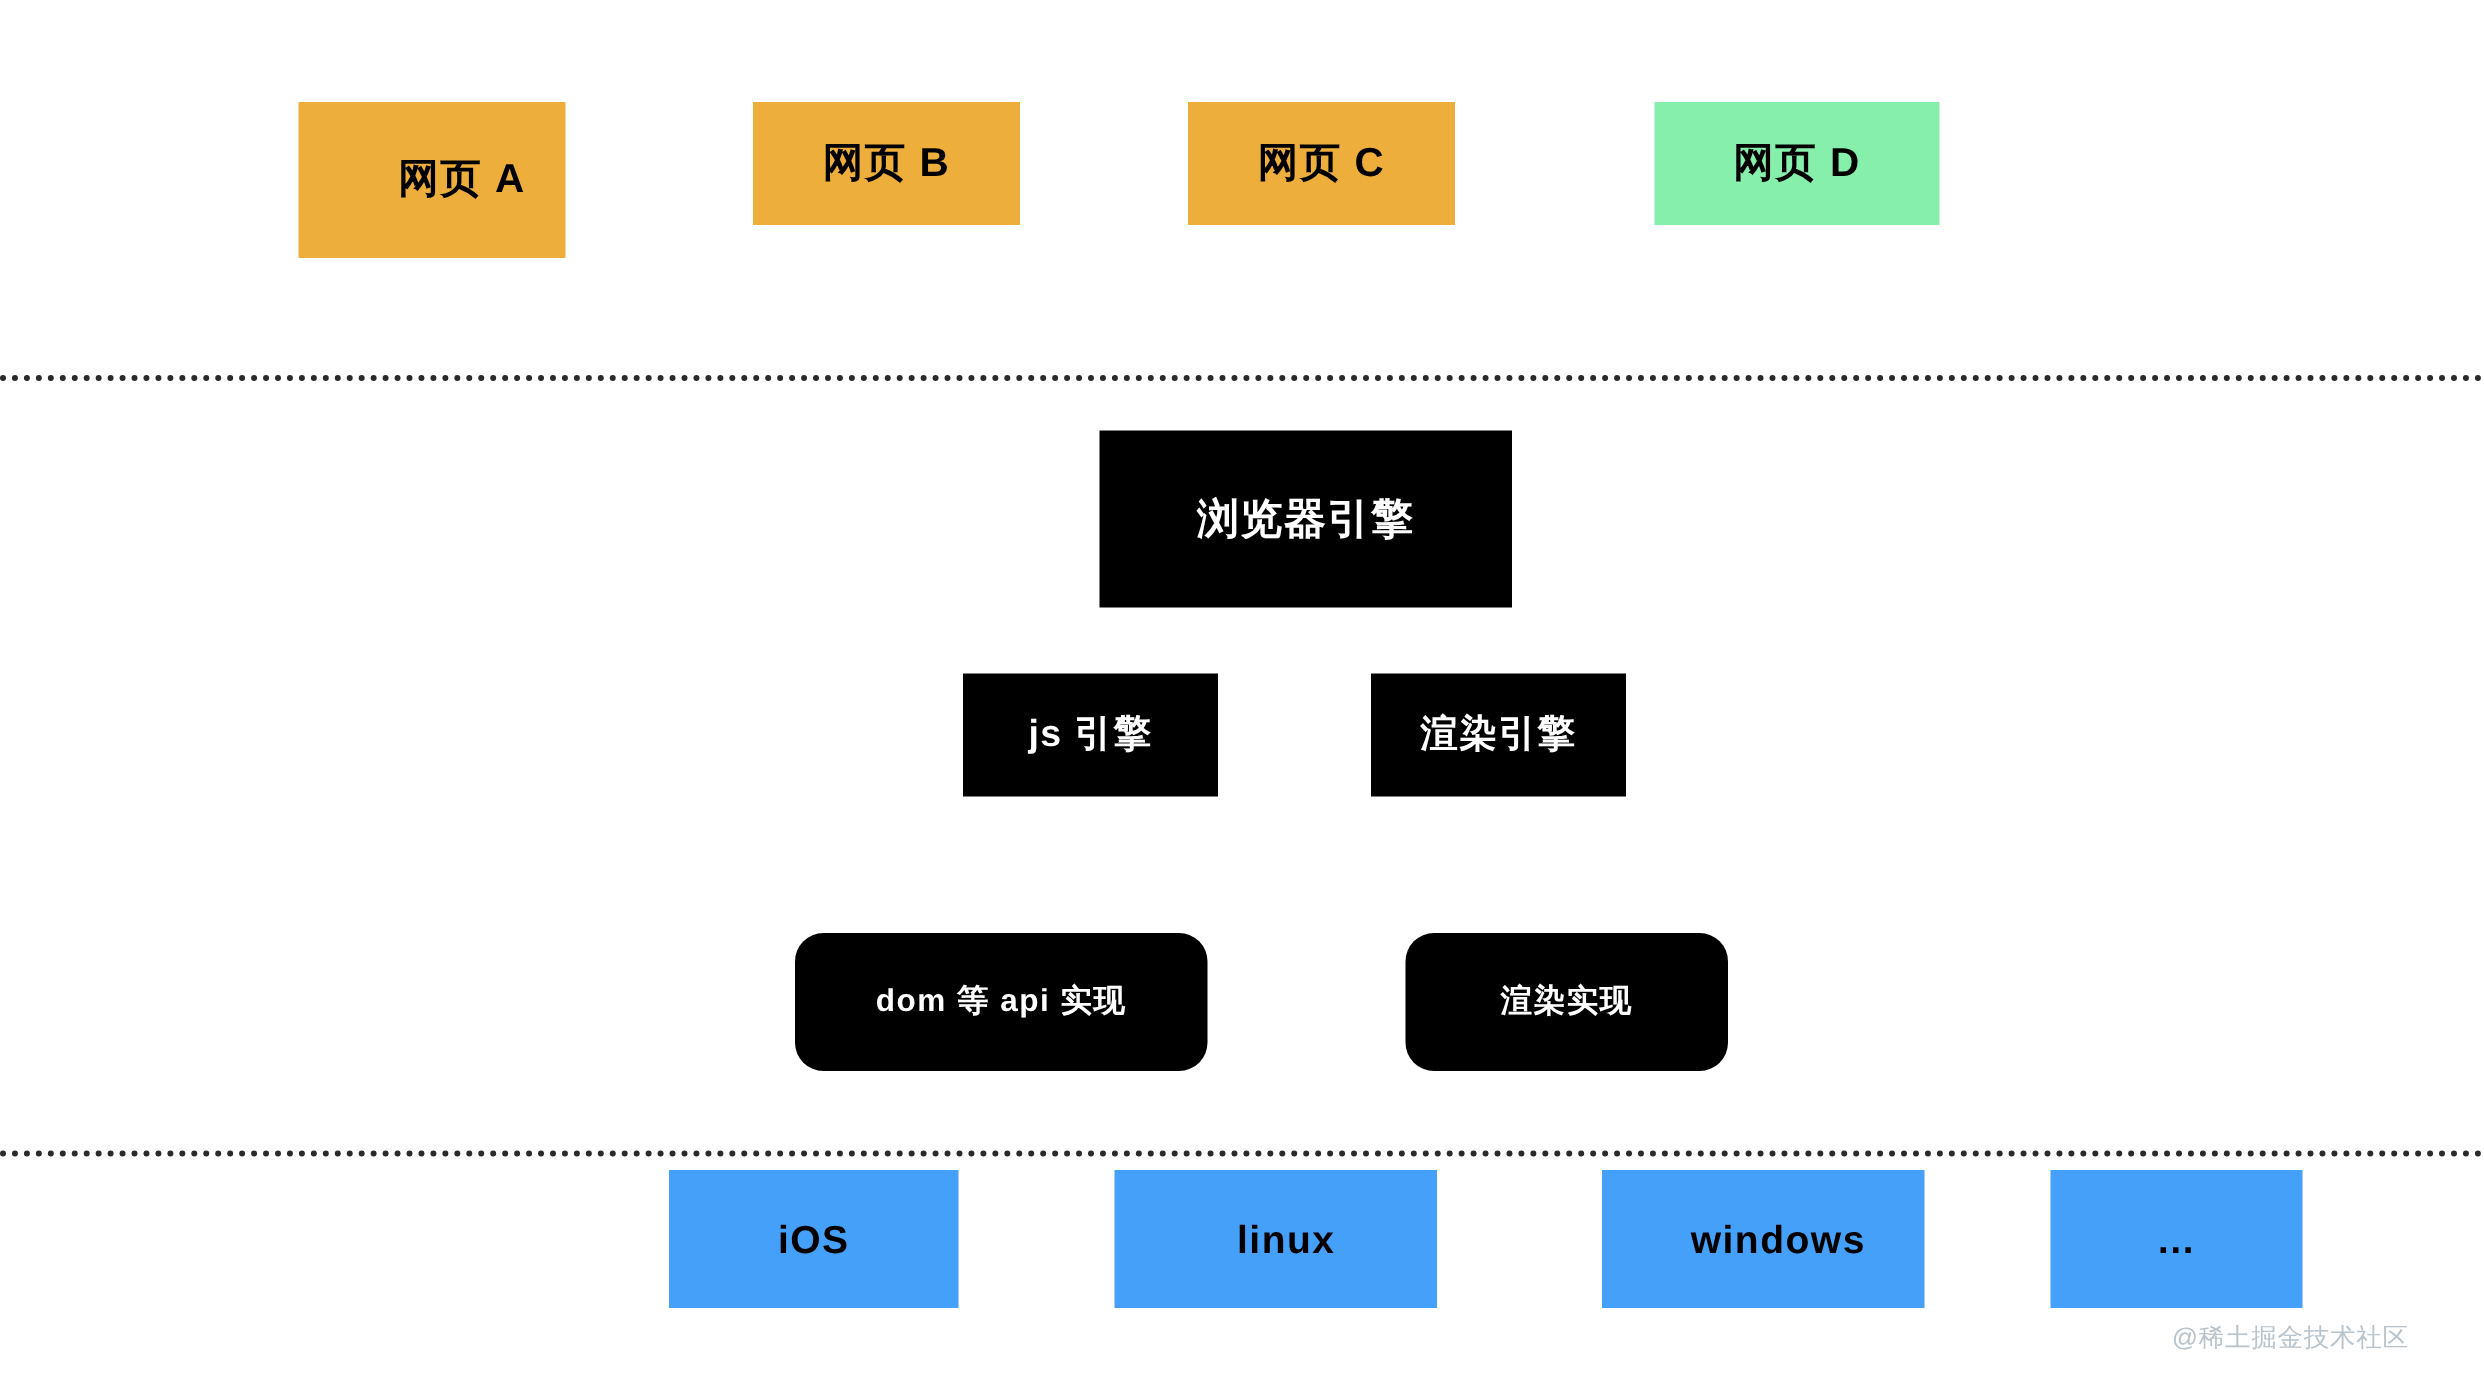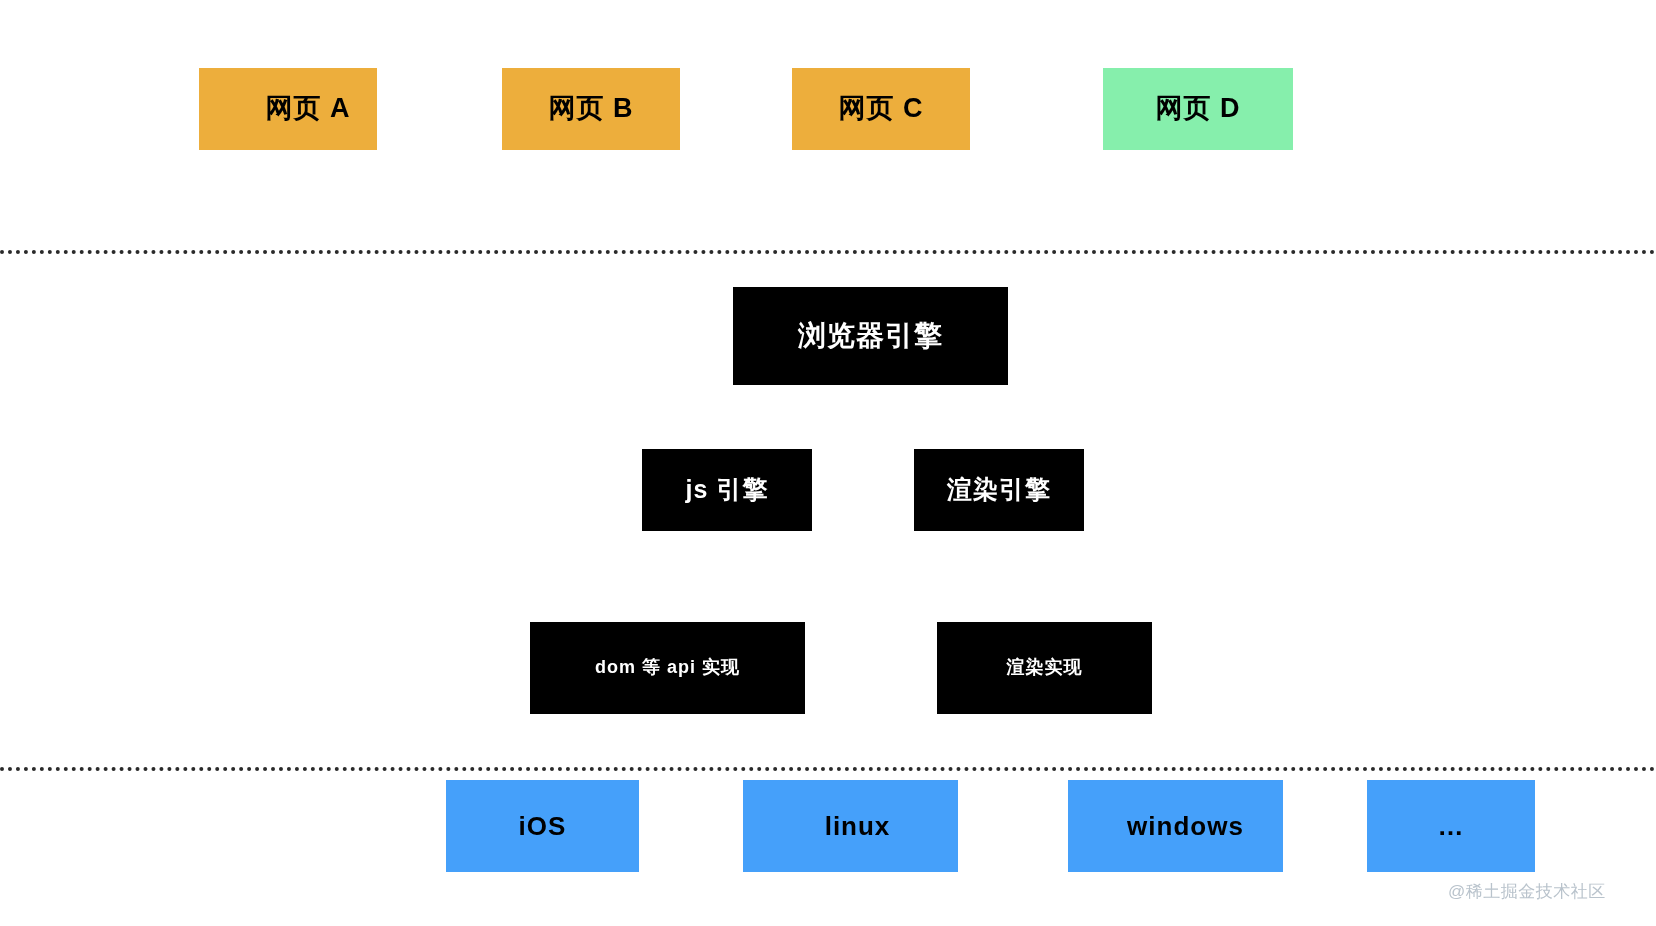--- a/index.html
+++ b/index.html
@@ -35,21 +35,21 @@
     letter-spacing: 1px;
   }
   .box-engine {
     background: #000000;
     color: #ffffff;
     font-weight: 700;
     letter-spacing: 1px;
   }
   .box-engine.lvl1 { font-size: 28px; }
   .box-engine.lvl2 { font-size: 25px; }
-  .box-engine.lvl3 { font-size: 18px; }
+  .box-engine.lvl3 { font-size: 21px; border-radius: 19px; }
   .box-os {
     background: #45A0FA;
     color: #000000;
     font-size: 26px;
     font-weight: 700;
     letter-spacing: 1px;
   }
   .divider {
     position: absolute;
     left: 0;
@@ -64,36 +64,36 @@
     font-weight: 400;
     letter-spacing: 0.5px;
     white-space: nowrap;
   }
 </style>
 </head>
 <body>
 
 <div id="canvas" style="background: rgb(255, 255, 255);">
 
-  <div class="box box-page" style="left: 199px; top: 68px; width: 178px; height: 82px; background: rgb(237, 174, 60); color: rgb(0, 0, 0); padding-left: 40px;">
+  <div class="box box-page" style="left: 199px; top: 68px; width: 178px; height: 104px; background: rgb(237, 174, 60); color: rgb(0, 0, 0); padding-left: 40px;">
     <span>网页 A</span>
   </div>
   <div class="box box-page" style="left: 502px; top: 68px; width: 178px; height: 82px; background: rgb(237, 174, 60); color: rgb(0, 0, 0);">
     <span>网页 B</span>
   </div>
   <div class="box box-page" style="left: 792px; top: 68px; width: 178px; height: 82px; background: rgb(237, 174, 60); color: rgb(0, 0, 0);">
     <span>网页 C</span>
   </div>
   <div class="box box-page" style="left: 1103px; top: 68px; width: 190px; height: 82px; background: #86efac; color: rgb(0, 0, 0);">
     <span>网页 D</span>
   </div>
 
   <div class="divider" style="top: 250px; border-top-color: rgb(42, 42, 42);"></div>
 
-  <div class="box box-engine lvl1" style="left: 733px; top: 287px; width: 275px; height: 98px; background: rgb(0, 0, 0); color: rgb(255, 255, 255);">
+  <div class="box box-engine lvl1" style="left: 733px; top: 287px; width: 275px; height: 118px; background: rgb(0, 0, 0); color: rgb(255, 255, 255);">
     <span>浏览器引擎</span>
   </div>
   <div class="box box-engine lvl2" style="left: 642px; top: 449px; width: 170px; height: 82px; background: rgb(0, 0, 0); color: rgb(255, 255, 255);">
     <span>js 引擎</span>
   </div>
   <div class="box box-engine lvl2" style="left: 914px; top: 449px; width: 170px; height: 82px; background: rgb(0, 0, 0); color: rgb(255, 255, 255);">
     <span>渲染引擎</span>
   </div>
   <div class="box box-engine lvl3" style="left: 530px; top: 622px; width: 275px; height: 92px; background: rgb(0, 0, 0); color: rgb(255, 255, 255);">
     <span>dom 等 api 实现</span>

